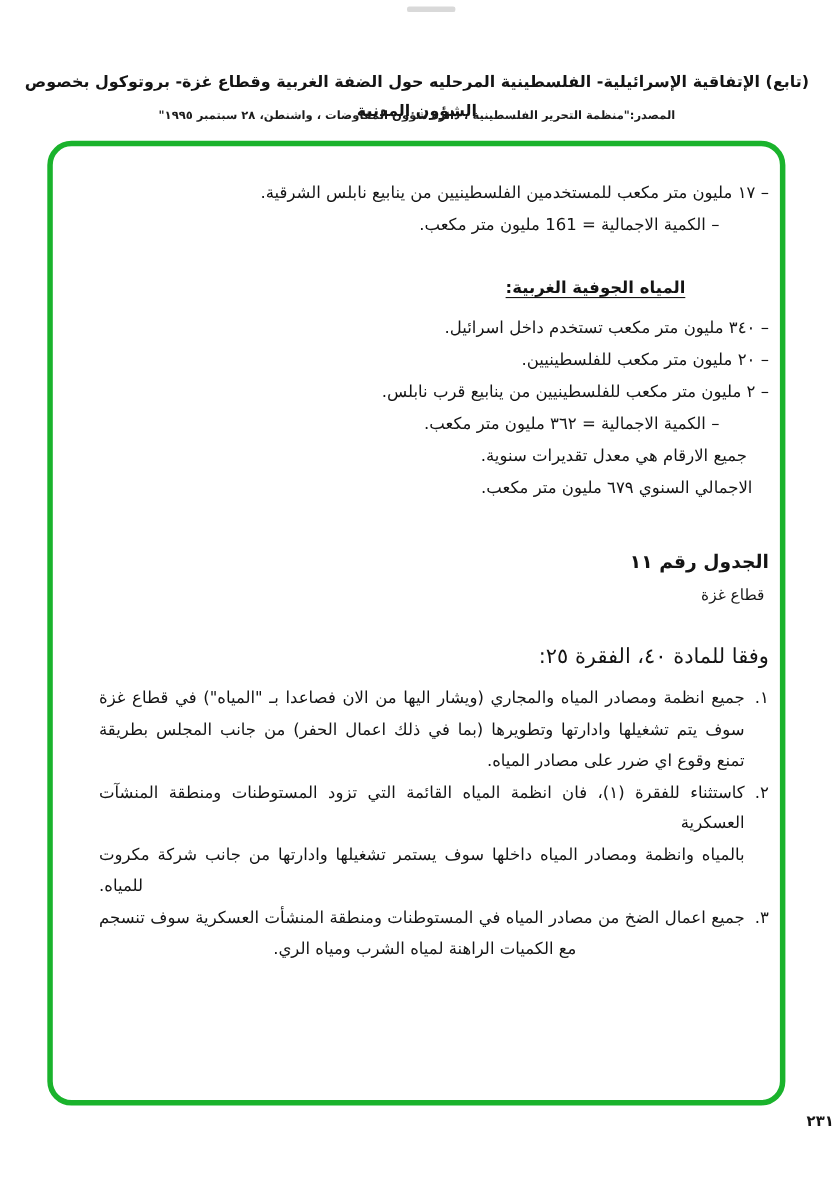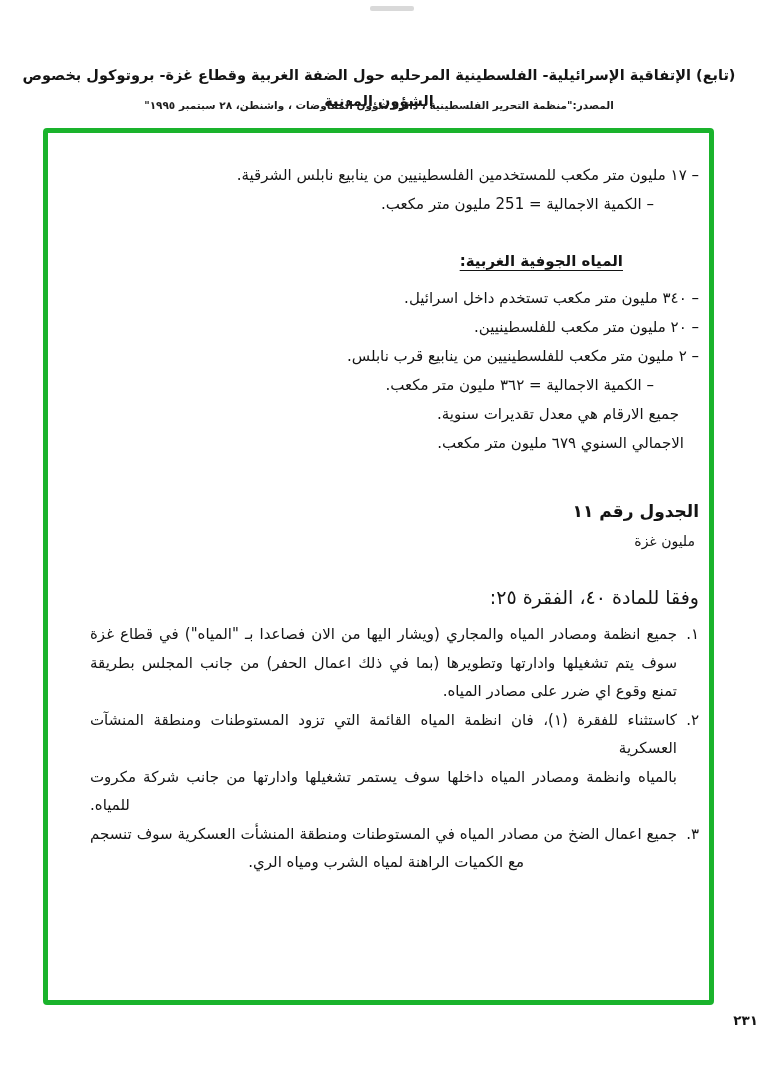--- a/index.html
+++ b/index.html
@@ -20,21 +20,21 @@
   .hdr1 {
     position: absolute; top: 62px; left: 20px; right: 20px;
     text-align: center; font-weight: 700; font-size: 14.5px; line-height: 26px;
   }
   .hdr2 {
     position: absolute; top: 96px; left: 20px; right: 20px;
     text-align: center; font-weight: 700; font-size: 10.5px; line-height: 18px; color: #1c1c1c;
   }
   .frame {
     position: absolute; left: 43px; top: 128px; width: 671px; height: 877px;
-    border: 5px solid var(--accent); border-radius: 4px;
+    border: 5px solid var(--accent); border-radius: 22px;
     padding: 28px 10px 0 14px;
   }
   .bline { font-size: 15px; line-height: 29px; white-space: nowrap; }
   .ind-a { margin-right: 45px; }
   .sec-heading {
     margin-top: 28px; margin-right: 76px;
     font-size: 15px; font-weight: 700; line-height: 29px;
     text-decoration: underline; text-underline-offset: 4px;
   }
   .wlist { margin-top: 8px; }
@@ -60,35 +60,35 @@
 <body>
 
 <div class="smudge"></div>
 
 <div class="hdr1">(تابع) الإتفاقية الإسرائيلية- الفلسطينية المرحليه حول الضفة الغربية وقطاع غزة- بروتوكول بخصوص الشؤون المدنية</div>
 <div class="hdr2">المصدر:"منظمة التحرير الفلسطينية ، دائرة شؤون المفاوضات ، واشنطن، ٢٨ سبتمبر ١٩٩٥"</div>
 
 <div class="frame">
 
   <div class="bline">– ١٧ مليون متر مكعب للمستخدمين الفلسطينيين من ينابيع نابلس الشرقية.</div>
-  <div class="bline ind-a">– الكمية الاجمالية = 251 مليون متر مكعب.</div>
+  <div class="bline ind-a">– الكمية الاجمالية = 161 مليون متر مكعب.</div>
 
   <div class="sec-heading">المياه الجوفية الغربية:</div>
 
   <div class="wlist">
     <div class="bline">– ٣٤٠ مليون متر مكعب تستخدم داخل اسرائيل.</div>
     <div class="bline">– ٢٠ مليون متر مكعب للفلسطينيين.</div>
     <div class="bline">– ٢ مليون متر مكعب للفلسطينيين من ينابيع قرب نابلس.</div>
     <div class="bline ind-a">– الكمية الاجمالية = ٣٦٢ مليون متر مكعب.</div>
     <div class="bline ind-note1">جميع الارقام هي معدل تقديرات سنوية.</div>
     <div class="bline ind-note2">الاجمالي السنوي ٦٧٩ مليون متر مكعب.</div>
   </div>
 
   <div class="tbl-title">الجدول رقم ١١</div>
-  <div class="tbl-sub">مليون غزة</div>
+  <div class="tbl-sub">قطاع غزة</div>
 
   <div class="intro">وفقا للمادة ٤٠، الفقرة ٢٥:</div>
 
   <div class="numbered">
 
     <div class="clause">
       <div class="clause-num">١.</div>
       <div class="clause-text">
         <div class="cline jline">جميع انظمة ومصادر المياه والمجاري (ويشار اليها من الان فصاعدا بـ "المياه") في قطاع غزة</div>
         <div class="cline jline">سوف يتم تشغيلها وادارتها وتطويرها (بما في ذلك اعمال الحفر) من جانب المجلس بطريقة</div>

